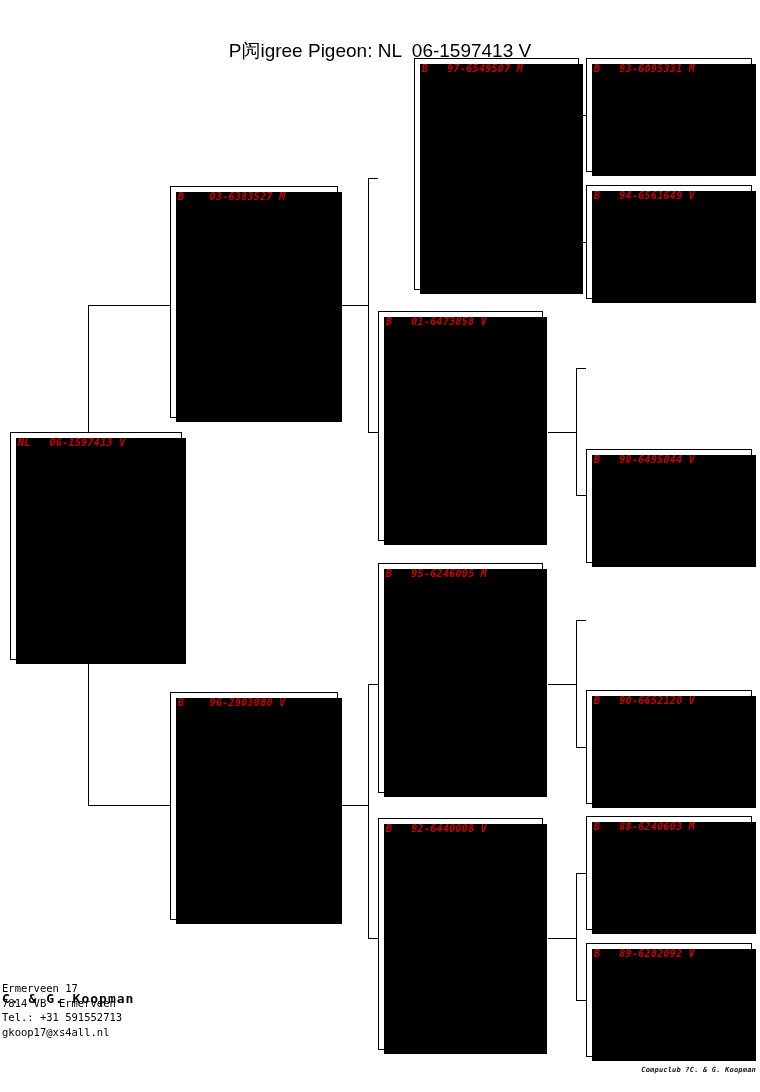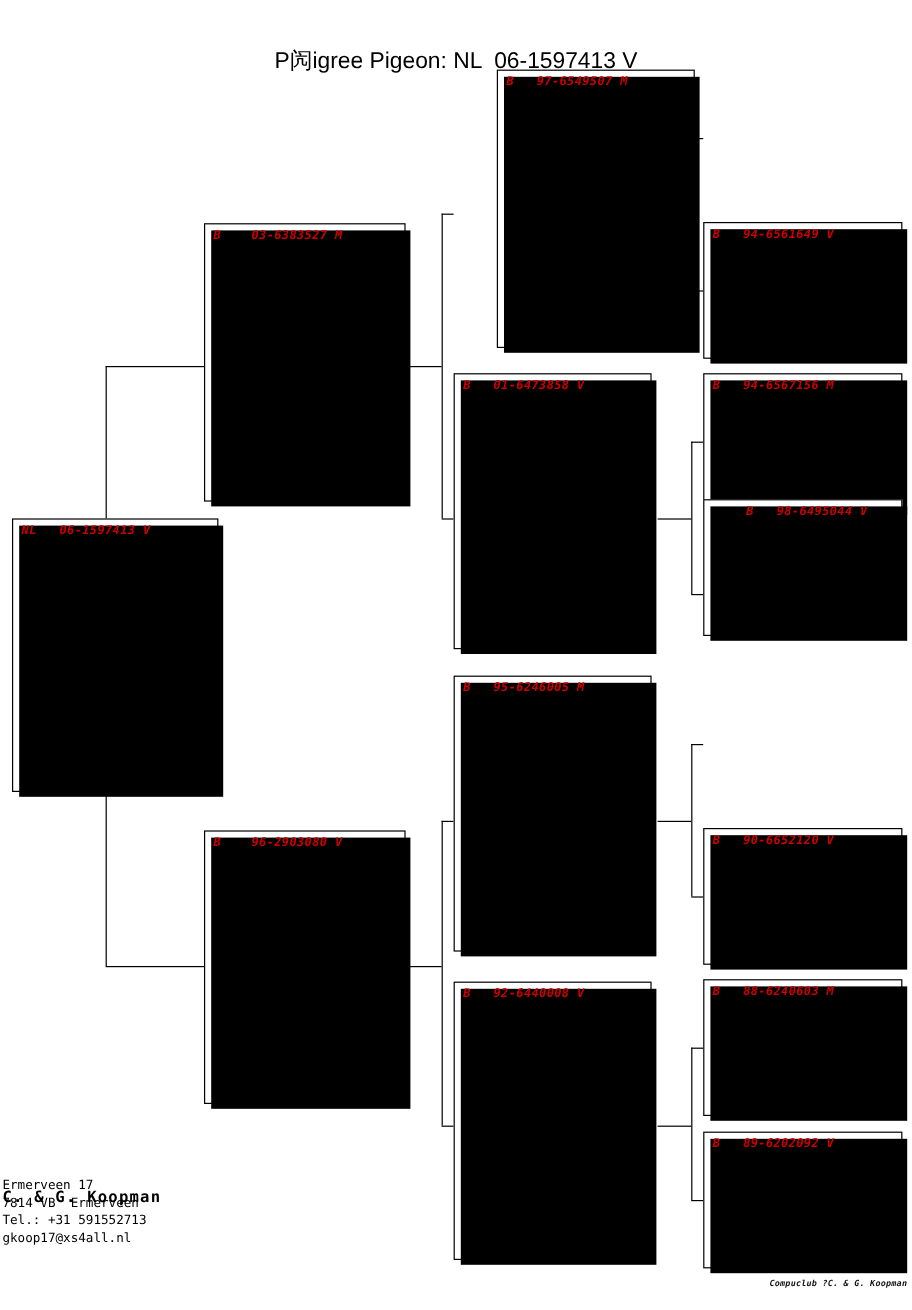--- a/index.html
+++ b/index.html
@@ -242,40 +242,40 @@
     <span class="card-body">"ZUS RAMBO"
 D &amp; L van Dyck
 
 Rambo is vader
 Kannibaal, deze
 vloog 3 eerste
 prijzen in Union
 Antwerpen 1994</span>
   </div>
 
+  <div class="card small" style="left:586px; top:58px; width:166px; height:114px;">
+    <span class="card-id">B   93-6095331 M</span>
+    <span class="card-body">"OUDE SPRINT"
+Albert Marcelis
+
+Superieure vlieger
+vanuit Noyon</span>
+  </div>
 
   <div class="card small" style="left:586px; top:185px; width:166px; height:114px;">
     <span class="card-id">B   94-6561649 V</span>
     <span class="card-body">"GESCHELPT POOT"
 Albert Marcelis
 Kras
 Vloog zelf: 2/1113
 4/1169 dochter van</span>
   </div>
 
-  <div class="card small" style="left:586px; top:311px; width:166px; height:114px;">
-    <span class="card-id">B   94-6567156 M</span>
-    <span class="card-body">"JUNIOR"
-Albert Marcelis
-
-Zoon van de Gust
-8 keer eerste prijs,</span>
-  </div>
-
-  <div class="card small" style="left:586px; top:416px; width:166px; height:114px;text-align:center;">
+
+  <div class="card small" style="left:586px; top:449px; width:166px; height:114px;">
     <span class="card-id">B   98-6495044 V</span>
     <span class="card-body">"VAAL"
 Albert Marcelis
 
 Vaal komt uit
 Dracula met Fracine</span>
   </div>
 
 
   <div class="card small" style="left:586px; top:690px; width:166px; height:114px;">

